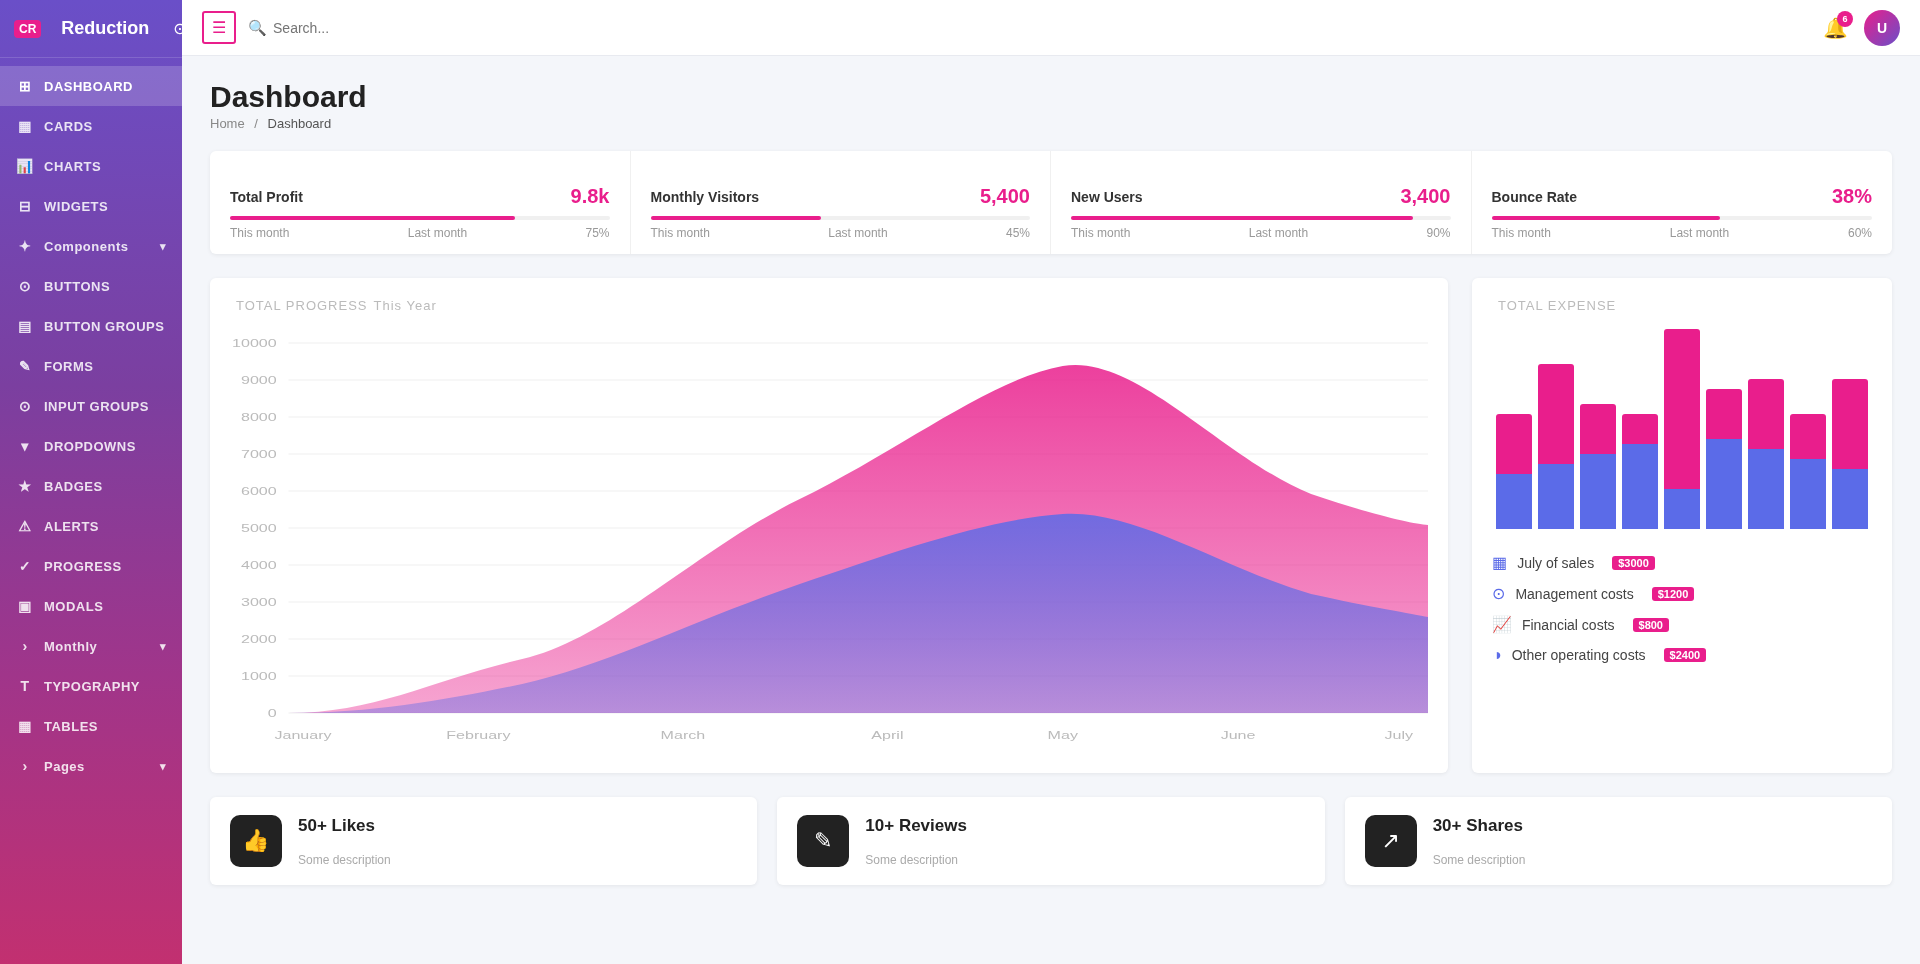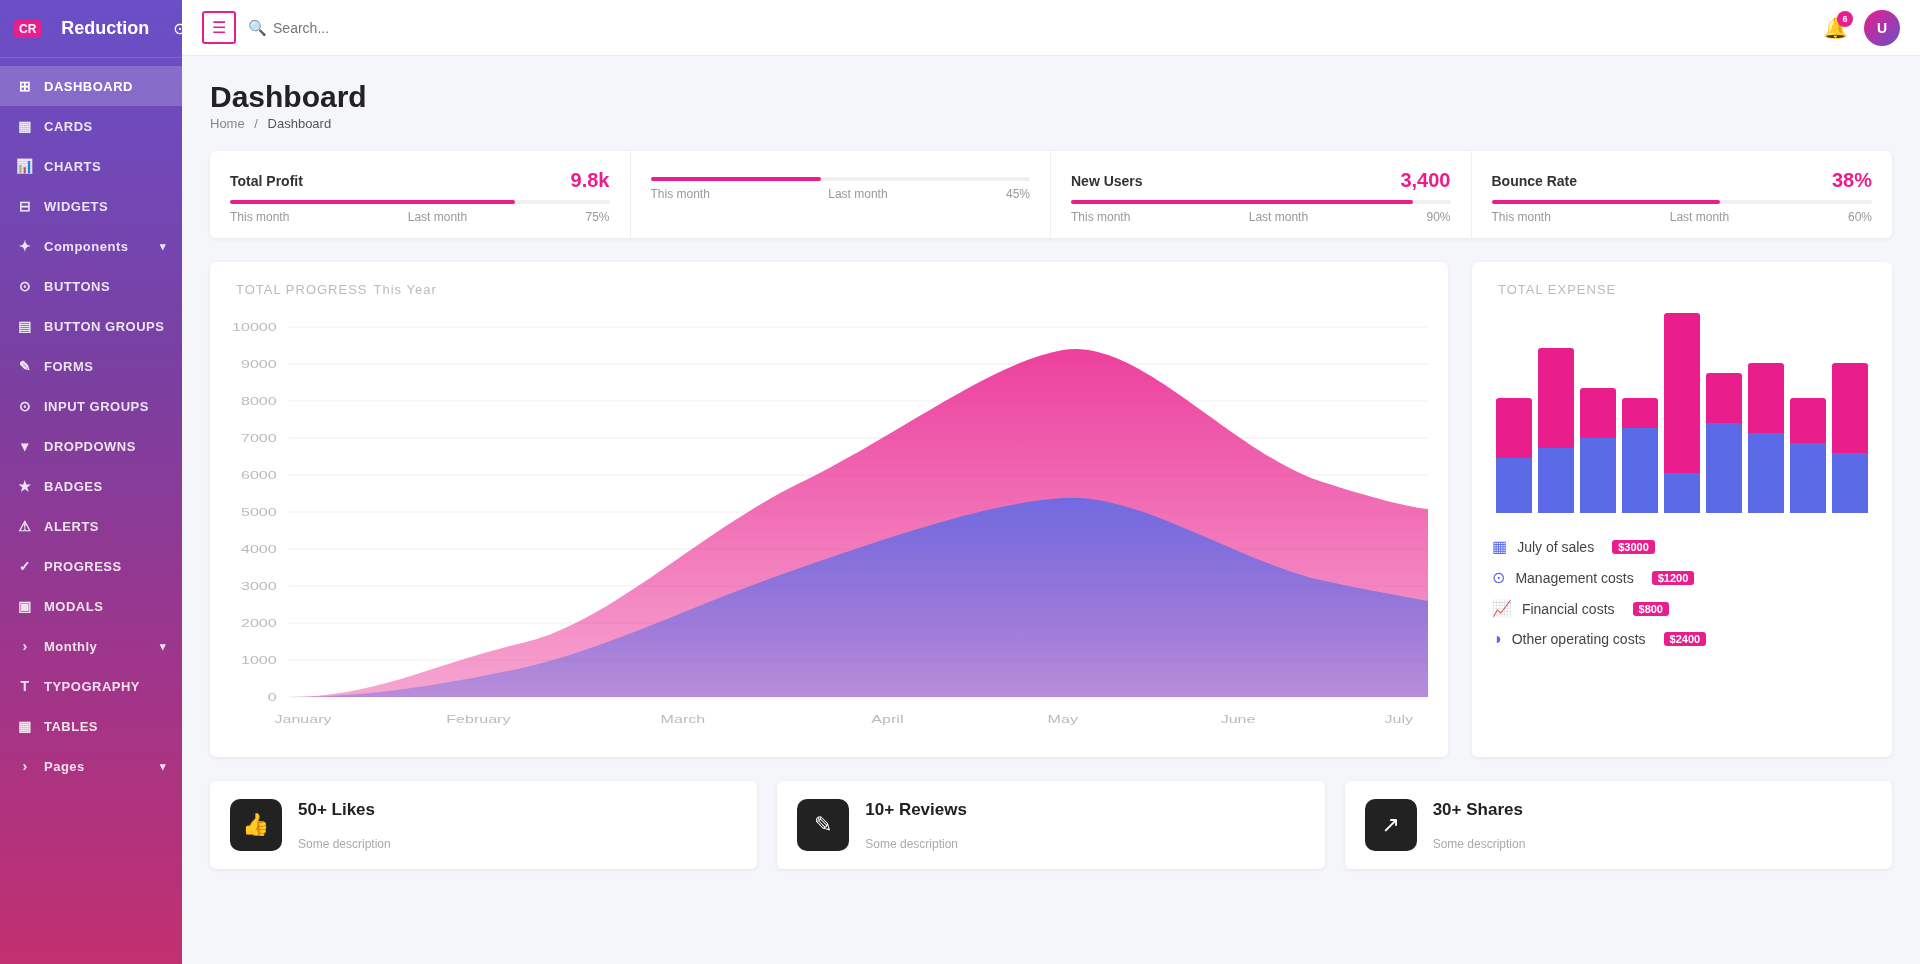--- a/index.html
+++ b/index.html
@@ -163,21 +163,21 @@
       background: #fff;
       border-radius: 6px;
       margin-bottom: 24px;
       box-shadow: 0 1px 4px rgba(0,0,0,0.07);
     }
     .stat-card {
       padding: 18px 20px 14px;
       border-right: 1px solid #f0f0f0;
     }
     .stat-card:last-child { border-right: none; }
-    .stat-top { display: flex; align-items: center; justify-content: space-between; }
+    .stat-top { display: flex; align-items: center; justify-content: space-between; margin-top: 16px; }
     .stat-label { font-size: 14px; font-weight: 600; color: #333; }
     .stat-value { font-size: 20px; font-weight: 700; color: #e91e8c; }
     .stat-bar-wrap { margin: 8px 0 6px; }
     .stat-bar-bg { height: 4px; background: #f0f0f0; border-radius: 2px; }
     .stat-bar-fill { height: 4px; background: #e91e8c; border-radius: 2px; }
     .stat-bottom { display: flex; justify-content: space-between; font-size: 12px; color: #999; }
 
     
     .charts-row {
       display: grid;
@@ -365,20 +365,24 @@
               <div class="stat-bar-fill" style="width:75%"></div>
             </div>
         </div>
         <div class="stat-bottom">
           <span>This month</span>
           <span>Last month</span>
           <span>75%</span>
         </div>
       </div>
       <div class="stat-card">
+        <div class="stat-top">
+          <span class="stat-label">Monthly Visitors</span>
+          <span class="stat-value">5,400</span>
+        </div>
         <div class="stat-bar-wrap">
           <div class="stat-bar-bg">
               <div class="stat-bar-fill" style="width:45%"></div>
             </div>
         </div>
         <div class="stat-bottom">
           <span>This month</span>
           <span>Last month</span>
           <span>45%</span>
         </div>

